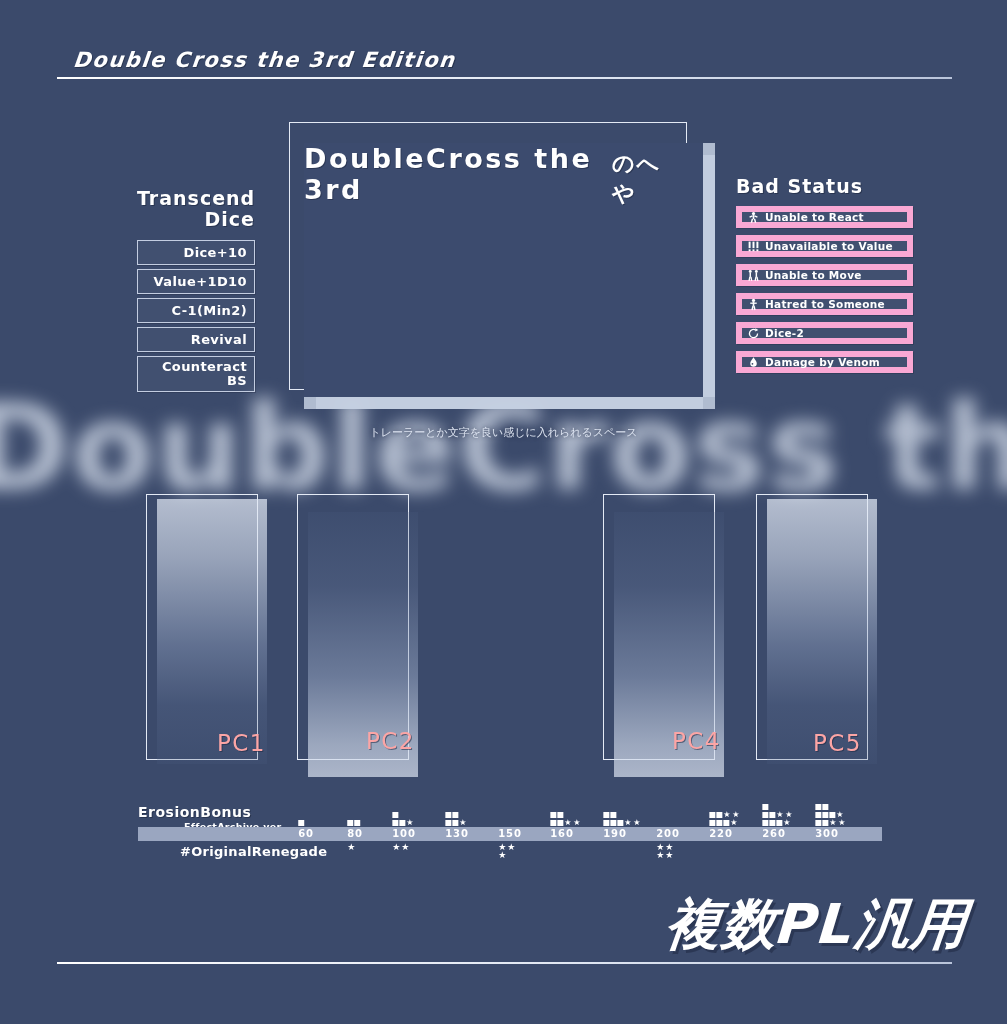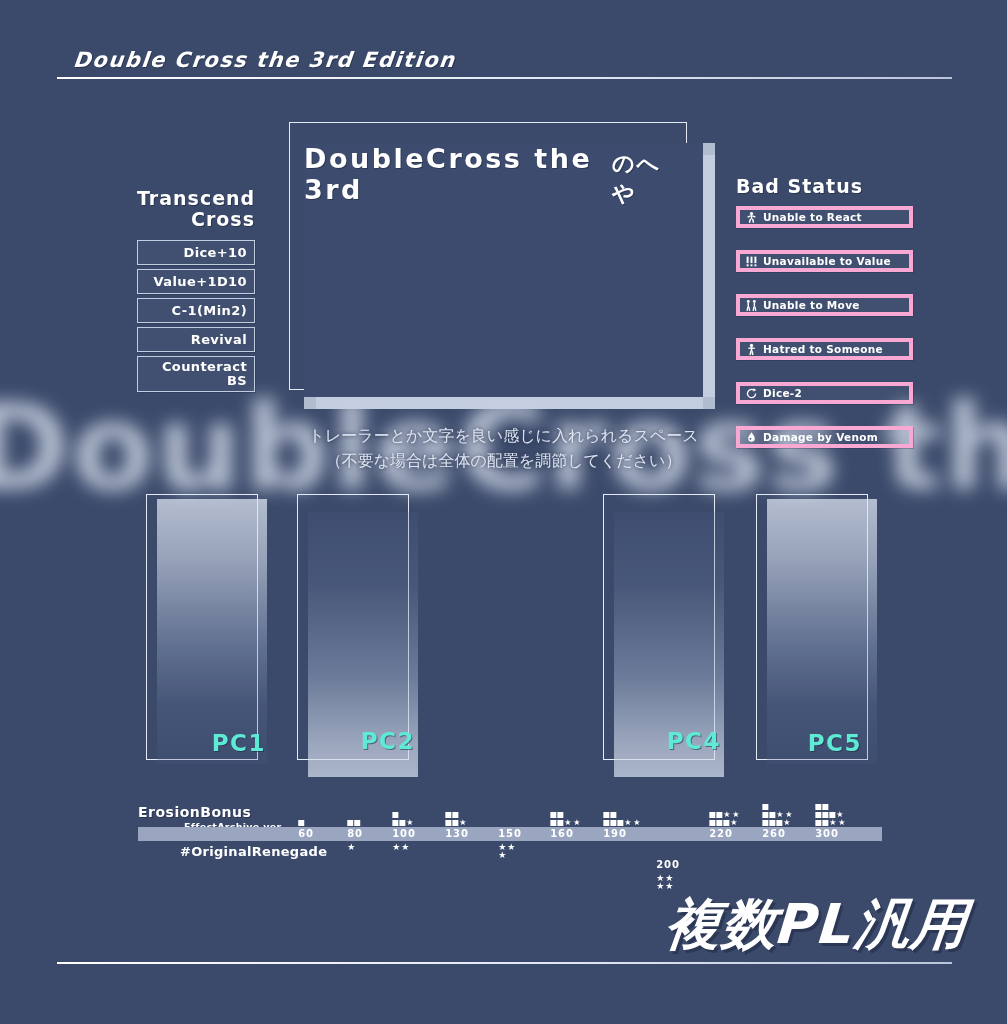--- a/index.html
+++ b/index.html
@@ -73,26 +73,26 @@
   
   #badstatus{
     position:absolute; left:736px; top:175px; width:177px;
   }
   .bs-heading{
     font-size:19px; font-weight:bold; letter-spacing:1px;
     text-shadow:1px 1px 0 rgba(20,28,48,0.45);
     margin-bottom:9px;
   }
   .bs-item{
-    border:4px solid #f9a8d4;
+    border:6px solid #f9a8d4;
     background:rgba(255,255,255,0.035);
     height:22px;
     display:flex; align-items:center; gap:5px;
     padding:0 5px;
-    margin-bottom:22px;
+    margin-bottom:7px;
     font-size:10.5px; font-weight:bold; letter-spacing:0.3px;
     white-space:nowrap;
     box-shadow:1px 1px 0 rgba(20,28,48,0.25);
   }
   .bs-ico{ width:13px; height:13px; flex:0 0 13px; display:block; }
 
   
   #center-frame{
     position:absolute; left:289px; top:122px; width:398px; height:268px;
     border:1px solid #e4eaf5;
@@ -114,43 +114,43 @@
   }
   #center-sub{
     font-size:22px; font-weight:bold; letter-spacing:2px; margin-top:6px;
     text-shadow:1px 1px 0 rgba(20,28,48,0.4);
   }
 
   
   #caption{
     position:absolute; left:0; top:424px; width:1007px;
     text-align:center; line-height:1.55;
-    font-size:16px; color:#dde4f1;
+    font-size:11px; color:#dde4f1;
     text-shadow:0 0 4px rgba(30,40,66,0.9);
   }
 
   
   #pcs{ position:absolute; left:0; top:0; width:1007px; height:1024px; pointer-events:none; }
   .pc-wrap{ position:absolute; pointer-events:auto; }
   .pc-frame{
     position:absolute; border:1px solid #e4eaf5;
   }
   .pc-fill{
     position:absolute;
     background:linear-gradient(180deg, rgba(226,233,245,0.72) 0%, rgba(214,223,238,0.60) 22%,
                rgba(150,166,197,0.42) 55%, rgba(96,114,150,0.28) 78%, rgba(74,92,128,0.22) 100%);
   }
   .pc-fill.alt{
     background:linear-gradient(180deg, rgba(74,92,128,0.20) 0%, rgba(103,120,155,0.30) 28%,
                rgba(160,175,203,0.48) 62%, rgba(206,216,233,0.66) 88%, rgba(219,227,241,0.70) 100%);
   }
   .pc-label{
     position:absolute; right:6px; bottom:2px;
-    font-size:23px; font-weight:bold; letter-spacing:1.5px;
-    color:#5eead4;
+    font-size:23px; font-weight:normal; letter-spacing:1.5px;
+    color:#fca5a5;
     text-shadow:1px 1px 0 rgba(30,40,66,0.55);
   }
 
   
   #erosion{ position:absolute; left:138px; top:804px; width:744px; height:62px; }
   #erosion-titles{ position:absolute; left:0; top:0; width:300px; }
   #erosion-title{
     font-size:14px; font-weight:bold; letter-spacing:0.5px;
     text-shadow:1px 1px 0 rgba(20,28,48,0.45);
   }
@@ -201,21 +201,21 @@
 <div id="bg-word">DoubleCross the 3rd</div>
 
 <div id="header">
   <div id="header-title">Double Cross the 3rd Edition</div>
   <div id="header-rule"></div>
 </div>
 
 <div id="transcend">
   <div class="tt-heading">
     <div>Transcend</div>
-    <div>Cross</div>
+    <div>Dice</div>
   </div>
   <div class="tt-list">
     <div class="tt-item">Dice+10</div>
     <div class="tt-item">Value+1D10</div>
     <div class="tt-item">C-1(Min2)</div>
     <div class="tt-item">Revival</div>
     <div class="tt-item two-line">Counteract
 BS</div>
   </div>
 </div>
@@ -304,21 +304,20 @@
 <div id="center-frame"></div>
 <div id="center-card">
   <div id="center-card-inner">
     <div id="center-title">DoubleCross the 3rd</div>
     <div id="center-sub">のへや</div>
   </div>
 </div>
 
 <div id="caption">
   <div>トレーラーとか文字を良い感じに入れられるスペース</div>
-  <div>（不要な場合は全体の配置を調節してください）</div>
 </div>
 
 <div id="pcs">
 
   <div class="pc-wrap" style="left:146px; top:494px; width:130px; height:270px;">
     <div class="pc-frame" style="left:0; top:0; width:112px; height:266px;"></div>
     <div class="pc-fill" style="left:11px; top:5px; width:110px; height:265px;"></div>
     <div class="pc-label" style="right:10px; bottom:8px;">PC1</div>
   </div>
 
@@ -409,21 +408,21 @@
             <span class="sq"></span>
           </div>
           <div class="grow">
             <span class="sq"></span>
             <span class="sq"></span>
             <span class="sq"></span>
             <span class="st">★</span>
             <span class="st">★</span>
           </div>
         </div></div>
-      <div class="tick" style="left: 530px; margin-top: 31px;">200<div class="belowstack">
+      <div class="tick" style="left: 530px;">200<div class="belowstack">
           <div class="brow">★★</div>
           <div class="brow">★★</div>
         </div></div>
       <div class="tick" style="left: 583px;">220<div class="glyphstack">
           <div class="grow">
             <span class="sq"></span>
             <span class="sq"></span>
             <span class="st">★</span>
             <span class="st">★</span>
           </div>

